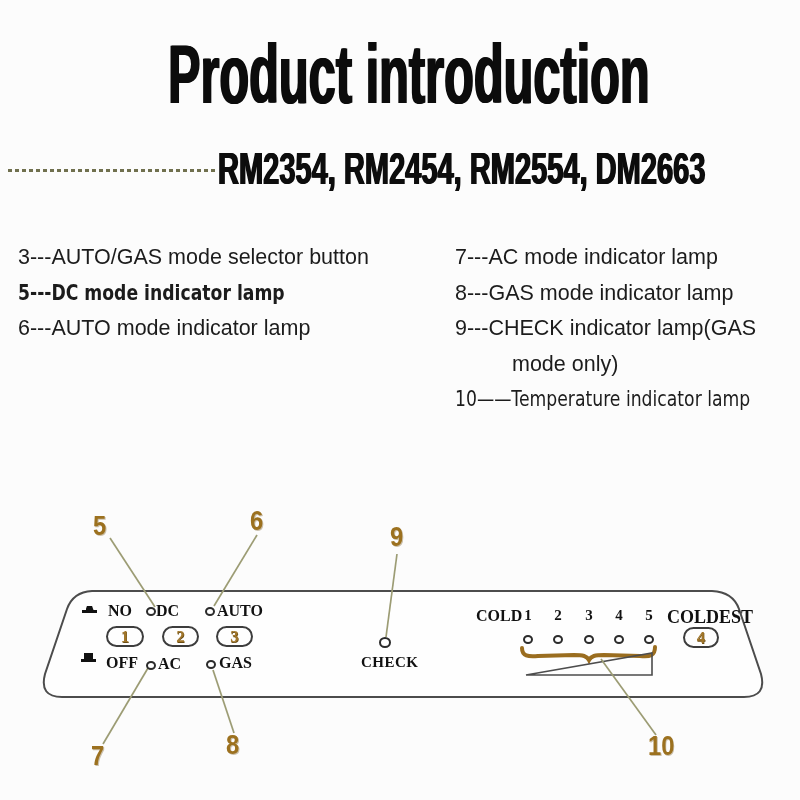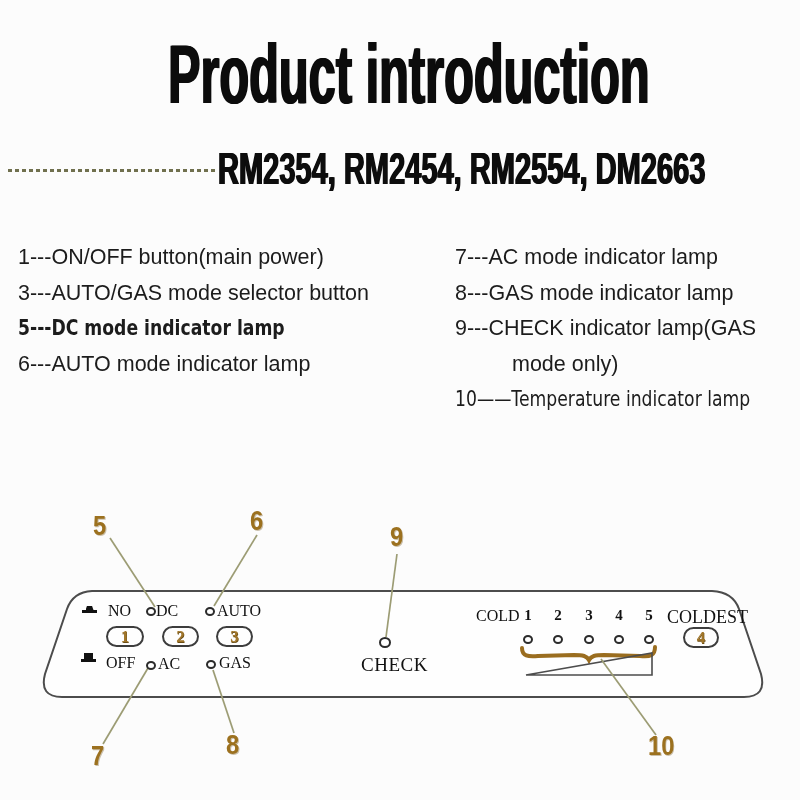--- a/index.html
+++ b/index.html
@@ -26,21 +26,21 @@
   .feat-row.alt-bold{font-family:"DejaVu Sans",sans-serif;font-weight:bold;font-size:21px;
          transform:scaleX(0.82);transform-origin:0 50%;}
   .feat-row.alt{font-family:"DejaVu Sans",sans-serif;font-size:21px;
          transform:scaleX(0.82);transform-origin:0 50%;}
 
   
   .overlay{position:absolute;left:0;top:0;width:800px;height:800px;}
 
   
   .panel-label{position:absolute;font-family:"Liberation Serif","DejaVu Serif",serif;
-         font-weight:normal;font-size:16px;color:#111;line-height:1;white-space:nowrap;}
+         font-weight:bold;font-size:16px;color:#111;line-height:1;white-space:nowrap;}
   .lamp{position:absolute;width:10px;height:9px;border:2px solid #2b2b2b;border-radius:50%;
          background:#fff;box-sizing:border-box;}
   .lamp.big{width:12px;height:11px;}
   .panel-btn{position:absolute;box-sizing:border-box;border:2px solid #3d3d3d;border-radius:11px;
          display:flex;align-items:center;justify-content:center;
          font-family:"Liberation Serif","DejaVu Serif",serif;font-weight:bold;font-size:17px;
          color:#a1762a;text-shadow:0.5px 0.5px 0 #6b4c12;background:transparent;}
   .pow-icon{position:absolute;width:15px;display:flex;flex-direction:column;align-items:center;}
   .pow-icon .cap{background:#111;}
   .pow-icon .bar{width:15px;height:3px;background:#111;}
@@ -57,21 +57,20 @@
 </head>
 <body>
 
 <div class="page">
 
   <div class="title">Product introduction</div>
   <div class="subtitle-line"></div>
   <div class="subtitle">RM2354, RM2454, RM2554, DM2663</div>
 
   <div class="list list-left">
-    <div class="feat-row">1---ON/OFF button(main power)</div>
     <div class="feat-row">3---AUTO/GAS mode selector button</div>
     <div class="feat-row alt-bold">5---DC mode indicator lamp</div>
     <div class="feat-row">6---AUTO mode indicator lamp</div>
   </div>
   <div class="list list-right">
     <div class="feat-row">7---AC mode indicator lamp</div>
     <div class="feat-row">8---GAS mode indicator lamp</div>
     <div class="feat-row">9---CHECK indicator lamp(GAS</div>
     <div class="feat-row cont">mode only)</div>
     <div class="feat-row alt">10——Temperature indicator lamp</div>
@@ -109,21 +108,21 @@
     <div class="cap"></div>
       <div class="bar"></div>
   </div>
   <div class="panel-label" style="left:106px;top:655px;">OFF</div>
   <div class="lamp" style="left:146px;top:661px;"></div>
   <div class="panel-label" style="left:158px;top:656px;">AC</div>
   <div class="lamp" style="left:206px;top:660px;"></div>
   <div class="panel-label" style="left:219px;top:655px;">GAS</div>
 
   <div class="lamp big" style="left:379px;top:637px;"></div>
-  <div class="panel-label" style="left:361px;top:655px;font-size:19px;letter-spacing:0.5px;">CHECK</div>
+  <div class="panel-label" style="left:361px;top:655px;font-size:15px;letter-spacing:0.5px;">CHECK</div>
 
   <div class="panel-label" style="left:476px;top:608px;">COLD</div>
   <div class="step-num" style="left:518px;top:608px;">1</div>
   <div class="step-num" style="left:548px;top:608px;">2</div>
   <div class="step-num" style="left:579px;top:608px;">3</div>
   <div class="step-num" style="left:609px;top:608px;">4</div>
   <div class="step-num" style="left:639px;top:608px;">5</div>
   <div class="lamp" style="left:523px;top:635px;"></div>
   <div class="lamp" style="left:553px;top:635px;"></div>
   <div class="lamp" style="left:584px;top:635px;"></div>

